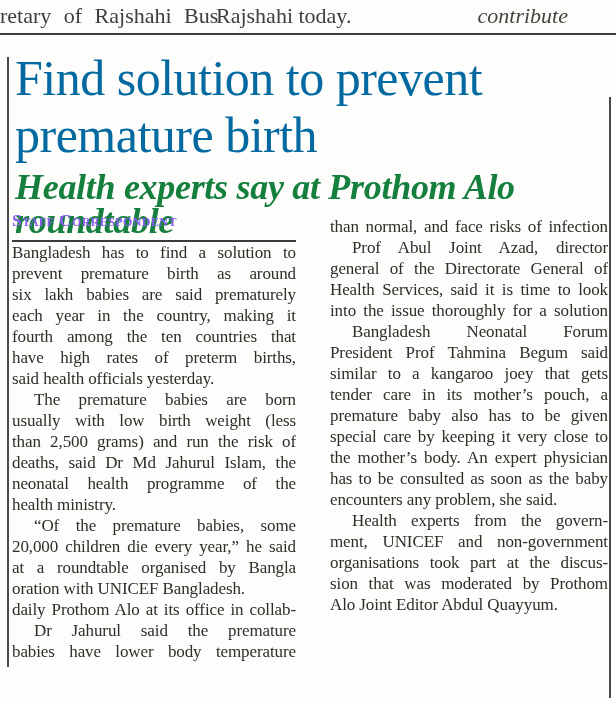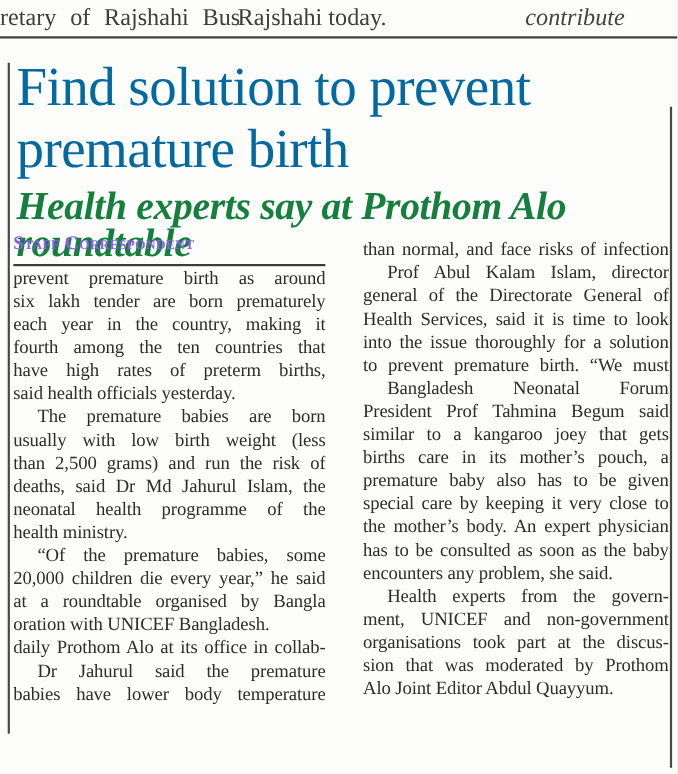--- a/index.html
+++ b/index.html
@@ -67,22 +67,23 @@
   <h1 class="headline">
     <span class="hl" style="display:block">Find solution to prevent</span>
     <span class="hl" style="display:block">premature birth</span>
   </h1>
 
   <h2 class="subheadline">Health experts say at Prothom Alo roundtable</h2>
 
   <div class="col col-left">
     <div class="byline">Staff Correspondent</div>
     <div class="byline-rule"></div>
+  <div class="ln">Bangladesh has to find a solution to</div>
       <div class="ln">prevent premature birth as around</div>
-      <div class="ln">six lakh tender are born prematurely</div>
+      <div class="ln">six lakh babies are said prematurely</div>
       <div class="ln">each year in the country, making it</div>
       <div class="ln">fourth among the ten countries that</div>
       <div class="ln">have high rates of preterm births,</div>
       <div class="ln end">said health officials yesterday.</div>
       <div class="ln ind">The premature babies are born</div>
       <div class="ln">usually with low birth weight (less</div>
       <div class="ln">than 2,500 grams) and run the risk of</div>
       <div class="ln">deaths, said Dr Md Jahurul Islam, the</div>
       <div class="ln">neonatal health programme of the</div>
       <div class="ln end">health ministry.</div>
@@ -90,29 +91,28 @@
       <div class="ln">20,000 children die every year,” he said</div>
       <div class="ln">at a roundtable organised by Bangla</div>
       <div class="ln end">oration with UNICEF Bangladesh.</div>
       <div class="ln">daily Prothom Alo at its office in collab-</div>
       <div class="ln ind">Dr Jahurul said the premature</div>
       <div class="ln">babies have lower body temperature</div>
     </div>
 
   <div class="col col-right">
       <div class="ln">than normal, and face risks of infection</div>
-      <div class="ln ind">Prof Abul Kalam Islam, director</div>
+      <div class="ln ind">Prof Abul Joint Azad, director</div>
       <div class="ln">general of the Directorate General of</div>
       <div class="ln">Health Services, said it is time to look</div>
       <div class="ln">into the issue thoroughly for a solution</div>
-      <div class="ln">to prevent premature birth. “We must</div>
       <div class="ln ind">Bangladesh Neonatal Forum</div>
       <div class="ln">President Prof Tahmina Begum said</div>
       <div class="ln">similar to a kangaroo joey that gets</div>
-      <div class="ln">births care in its mother’s pouch, a</div>
+      <div class="ln">tender care in its mother’s pouch, a</div>
       <div class="ln">premature baby also has to be given</div>
       <div class="ln">special care by keeping it very close to</div>
       <div class="ln">the mother’s body. An expert physician</div>
       <div class="ln">has to be consulted as soon as the baby</div>
       <div class="ln end">encounters any problem, she said.</div>
       <div class="ln ind">Health experts from the govern-</div>
       <div class="ln">ment, UNICEF and non-government</div>
       <div class="ln">organisations took part at the discus-</div>
       <div class="ln">sion that was moderated by Prothom</div>
       <div class="ln end">Alo Joint Editor Abdul Quayyum.</div>

